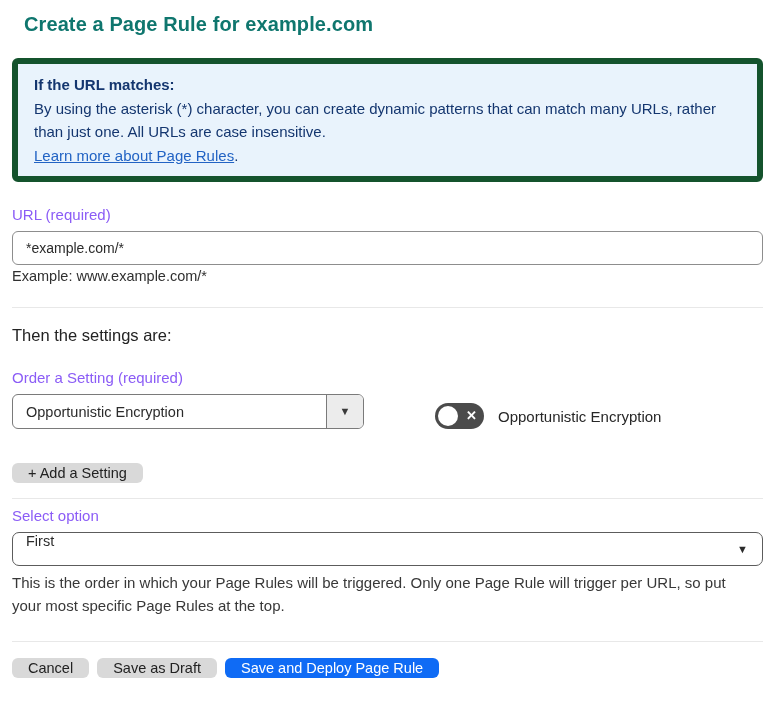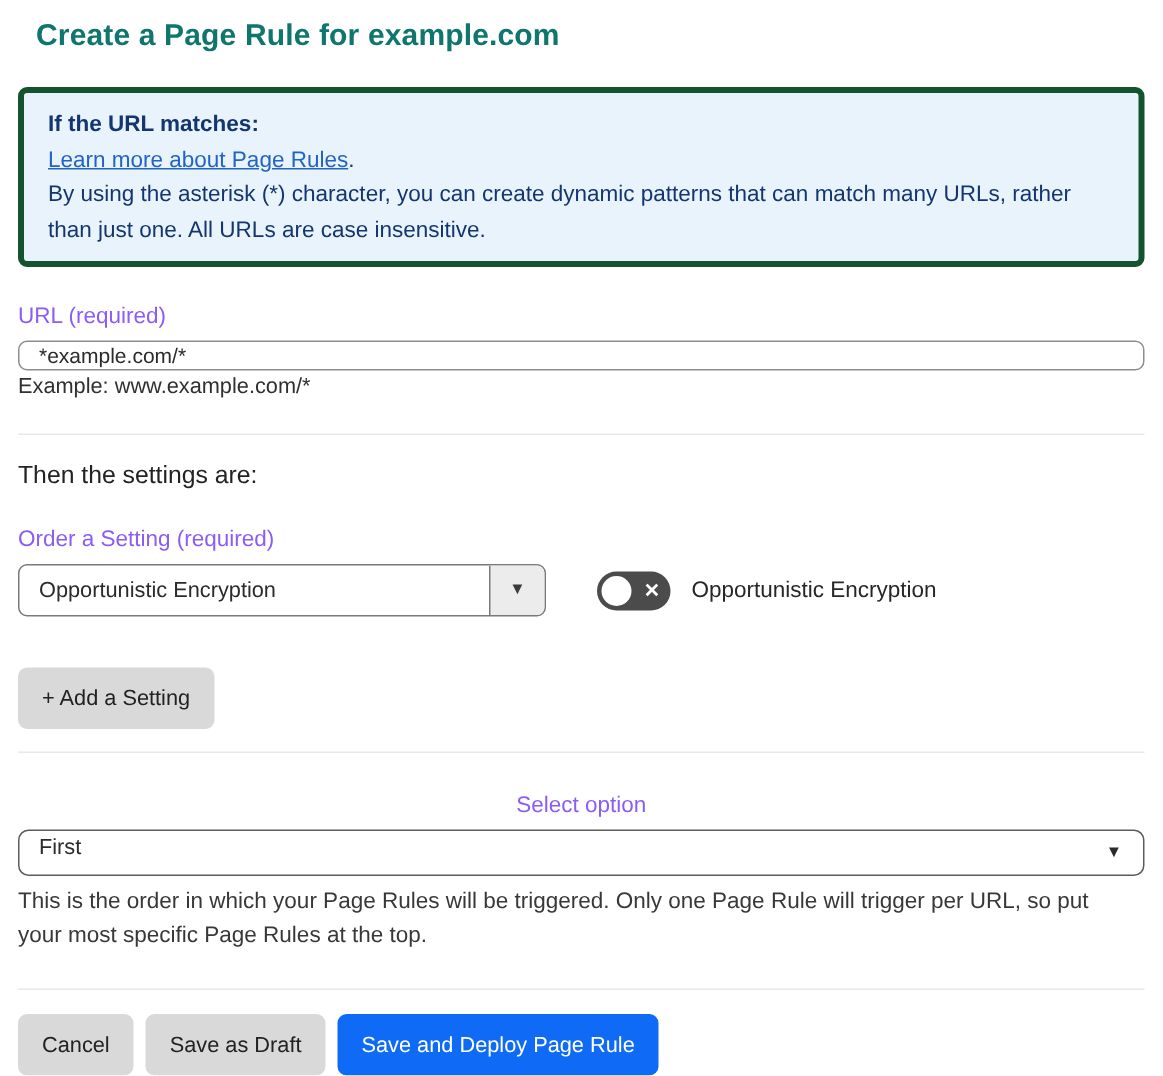--- a/index.html
+++ b/index.html
@@ -16,21 +16,21 @@
   h1.page-title {
     font-size: 20px;
     font-weight: 700;
     color: #0f766e;
     letter-spacing: .1px;
     margin: 3px 0 22px 12px;
   }
 
   .info-box {
     background: #e9f3fc;
-    border: 4px solid #14532d;
+    border: 6px solid #14532d;
     border-radius: 6px;
     padding: 9px 16px;
     font-size: 15px;
     line-height: 23.5px;
     color: #14366f;
     margin-bottom: 24px;
   }
   .info-box .info-heading { font-weight: 700; }
   .info-box a.info-link {
     color: #2263c4;
@@ -40,21 +40,21 @@
 
   .field-label {
     display: block;
     font-size: 15px;
     color: #8b5cf6;
     margin-bottom: 8px;
   }
 
   .text-input {
     width: 100%;
-    height: 20px;
+    height: 34px;
     border: 1px solid #8d8d8d;
     border-radius: 6px;
     padding: 0 13px;
     font-size: 14px;
     font-family: "Liberation Sans", sans-serif;
     color: #2b2b2b;
     background: #fff;
     outline: none;
   }
 
@@ -71,21 +71,21 @@
     margin: 20px 0 0 0;
   }
 
   .section-heading {
     font-size: 16.5px;
     font-weight: 400;
     color: #232323;
     margin: 18px 0 24px 0;
   }
 
-  .picker-row { display: flex; align-items: center; }
+  .picker-row { display: flex; align-items: flex-end; gap: 37px; }
 
   .combobox {
     width: 352px;
     height: 35px;
     border: 1px solid #7a7a7a;
     border-radius: 6px;
     display: flex;
     align-items: stretch;
     background: #fff;
     cursor: pointer;
@@ -134,43 +134,43 @@
     font-size: 13px;
     font-weight: 700;
     line-height: 1;
   }
   .toggle-label { font-size: 15px; color: #272727; margin-left: 14px; }
 
   .btn {
     display: inline-flex;
     align-items: center;
     justify-content: center;
-    height: 41px;
+    height: 20px;
     padding: 0 16px;
     border: none;
     border-radius: 6px;
     font-family: "Liberation Sans", sans-serif;
     font-size: 14.5px;
     cursor: pointer;
     white-space: nowrap;
   }
   .btn-gray { background: #d9d9d9; color: #222222; }
   .btn-primary { background: #0f6bf5; color: #ffffff; }
   .add-setting-btn { margin-top: 34px; }
 
   .select-box {
     position: relative;
     width: 100%;
     height: 31px;
     border: 1px solid #5c5c5c;
     border-radius: 7px;
     background: #fff;
     display: flex;
-    align-items: flex-start;
-    padding: 3px 13px;
+    align-items: flex-end;
+    padding: 16px 13px;
     font-size: 14.5px;
     color: #2b2b2b;
     cursor: pointer;
   }
   .select-box .select-arrow {
     position: absolute;
     right: 14px; top: 50%;
     transform: translateY(-50%);
     font-size: 11px;
     color: #2b2b2b;
@@ -184,33 +184,33 @@
     margin-top: 6px;
     max-width: 745px;
   }
 
   .footer-actions {
     display: flex;
     align-items: center;
     gap: 8px;
     margin-top: 16px;
   }
-  .mt-26 { margin-top: 26px; text-align: center; }
+  .mt-26 { margin-top: 8px; }
 </style>
 </head>
 <body>
 
 <div class="container">
 
   <h1 class="page-title">Create a Page Rule for example.com</h1>
 
   <div class="info-box">
     <div class="info-heading">If the URL matches:</div>
+    <div>By using the asterisk (*) character, you can create dynamic patterns that can match many URLs, rather than just one. All URLs are case insensitive.</div>
     <div><a class="info-link">Learn more about Page Rules</a><span>.</span></div>
-    <div>By using the asterisk (*) character, you can create dynamic patterns that can match many URLs, rather than just one. All URLs are case insensitive.</div>
   </div>
 
   <label class="field-label">URL (required)</label>
   <input class="text-input" type="text" value="*example.com/*" style="">
   <div class="helper-text">Example: www.example.com/*</div>
 
   <hr class="divider">
 
   <div class="section-heading">Then the settings are:</div>
 

